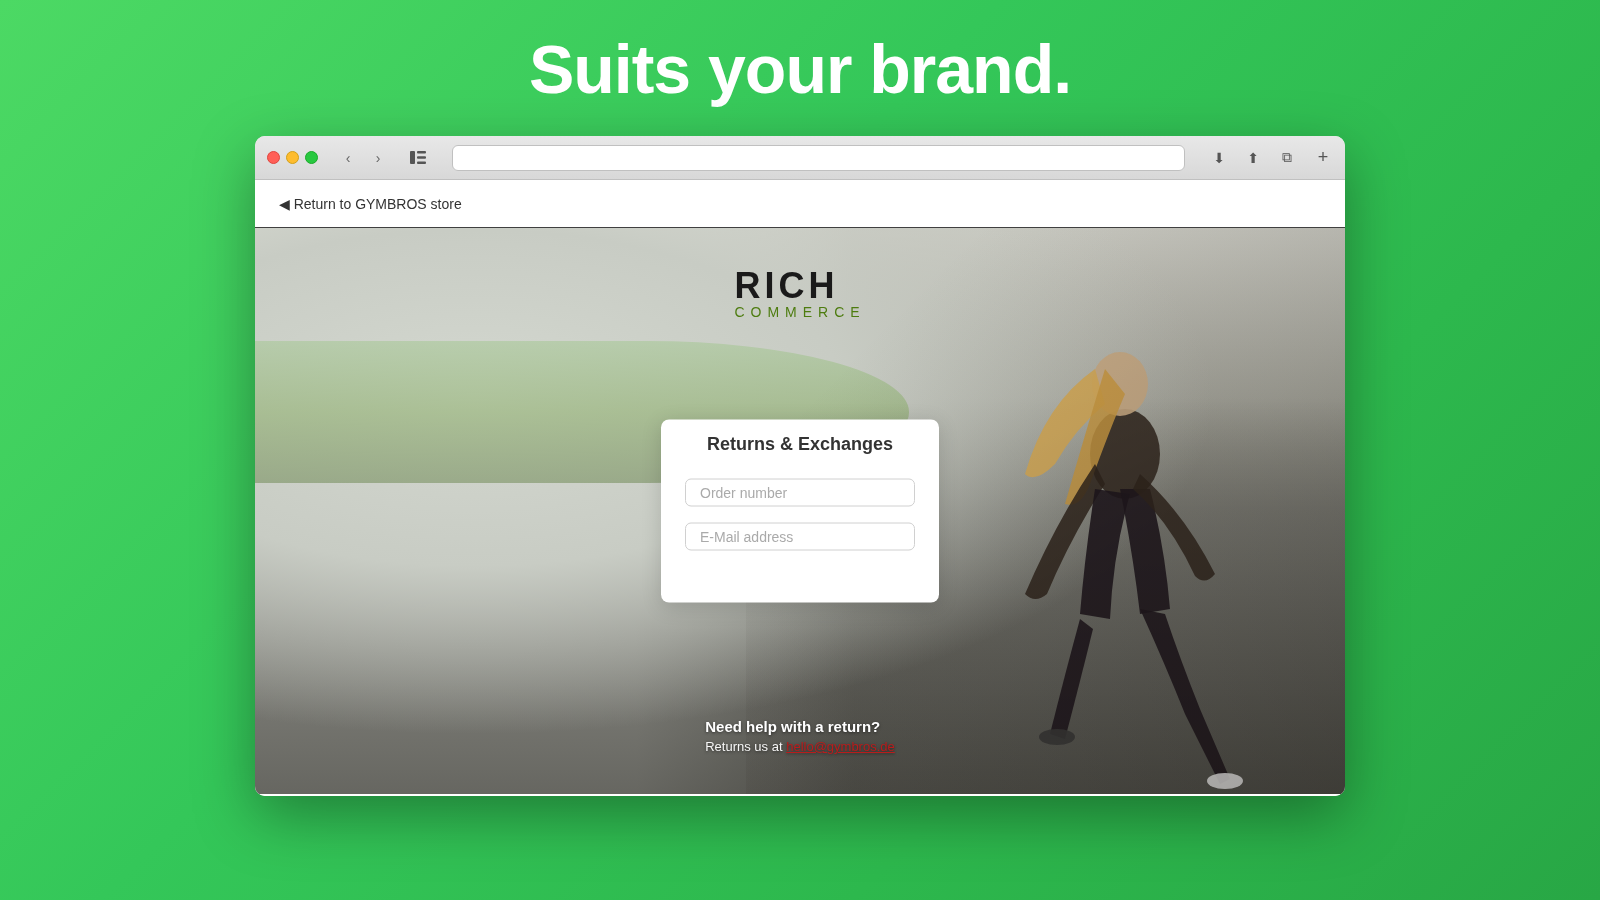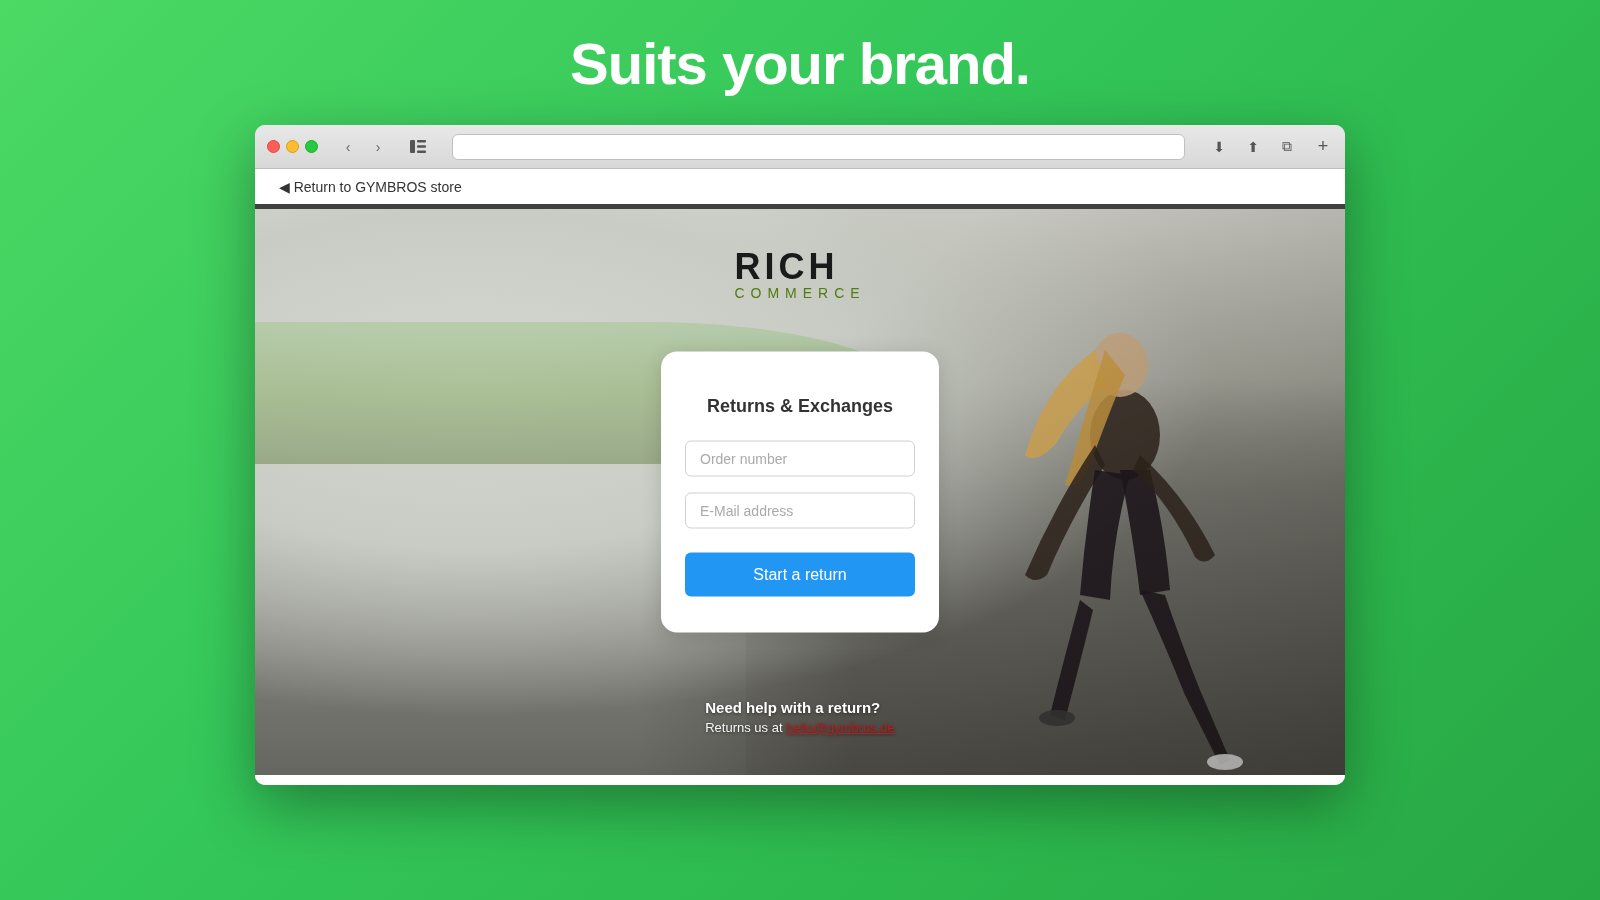--- a/index.html
+++ b/index.html
@@ -11,21 +11,21 @@
       display: flex;
       flex-direction: column;
       align-items: center;
       justify-content: flex-start;
       font-family: -apple-system, BlinkMacSystemFont, 'Helvetica Neue', Arial, sans-serif;
       overflow: hidden;
     }
 
     .headline {
       color: white;
-      font-size: 58px;
+      font-size: 68px;
       font-weight: 700;
       margin-top: 30px;
       margin-bottom: 28px;
       letter-spacing: -1px;
     }
 
     
     .browser-window {
       width: 1090px;
       height: 660px;
@@ -143,23 +143,23 @@
     
     .browser-content {
       flex: 1;
       overflow: hidden;
       position: relative;
       background: white;
     }
 
     
     .store-nav {
-      height: 40px;
+      height: 48px;
       background: white;
-      border-bottom: 5px solid #404040;
+      border-bottom: 1px solid #404040;
       display: flex;
       align-items: center;
       padding: 0 24px;
     }
 
     .back-link {
       color: #333;
       font-size: 14px;
       cursor: pointer;
       display: flex;
@@ -222,22 +222,22 @@
     }
 
     
     .form-card {
       position: absolute;
       left: 50%;
       top: 50%;
       transform: translate(-50%, -50%);
       width: 278px;
       background: white;
-      border-radius: 16px;
-      padding: 44px 24px 36px;
+      border-radius: 8px;
+      padding: 14px 24px 36px;
       box-shadow: 0 4px 20px rgba(0,0,0,0.15);
     }
 
     .brand-logo {
       text-align: left;
       margin-bottom: 24px;
       margin-top: -10px;
       position: absolute;
       top: -80px;
       left: 50%;
@@ -267,21 +267,21 @@
       color: #333;
       margin-bottom: 24px;
     }
 
     .form-field {
       margin-bottom: 16px;
     }
 
     .form-input {
       width: 100%;
-      height: 36px;
+      height: 28px;
       border: 1px solid #d0d0d0;
       border-radius: 6px;
       padding: 0 14px;
       font-size: 14px;
       color: #333;
       outline: none;
       background: white;
     }
 
     .form-input::placeholder {
@@ -426,21 +426,20 @@
         <h2 class="form-title">Returns &amp; Exchanges</h2>
 
         <div class="form-field">
           <input type="text" class="form-input" placeholder="Order number" style="">
         </div>
 
         <div class="form-field">
           <input type="email" class="form-input" placeholder="E-Mail address" style="">
         </div>
 
-        <button class="submit-btn">Start a return</button>
       </div>
 
       <div class="help-section">
         <div class="help-title">Need help with a return?</div>
         <div class="help-subtitle">
           <span>Returns us at </span><a class="help-link">hello@gymbros.de</a>
         </div>
       </div>
 
     </div>

